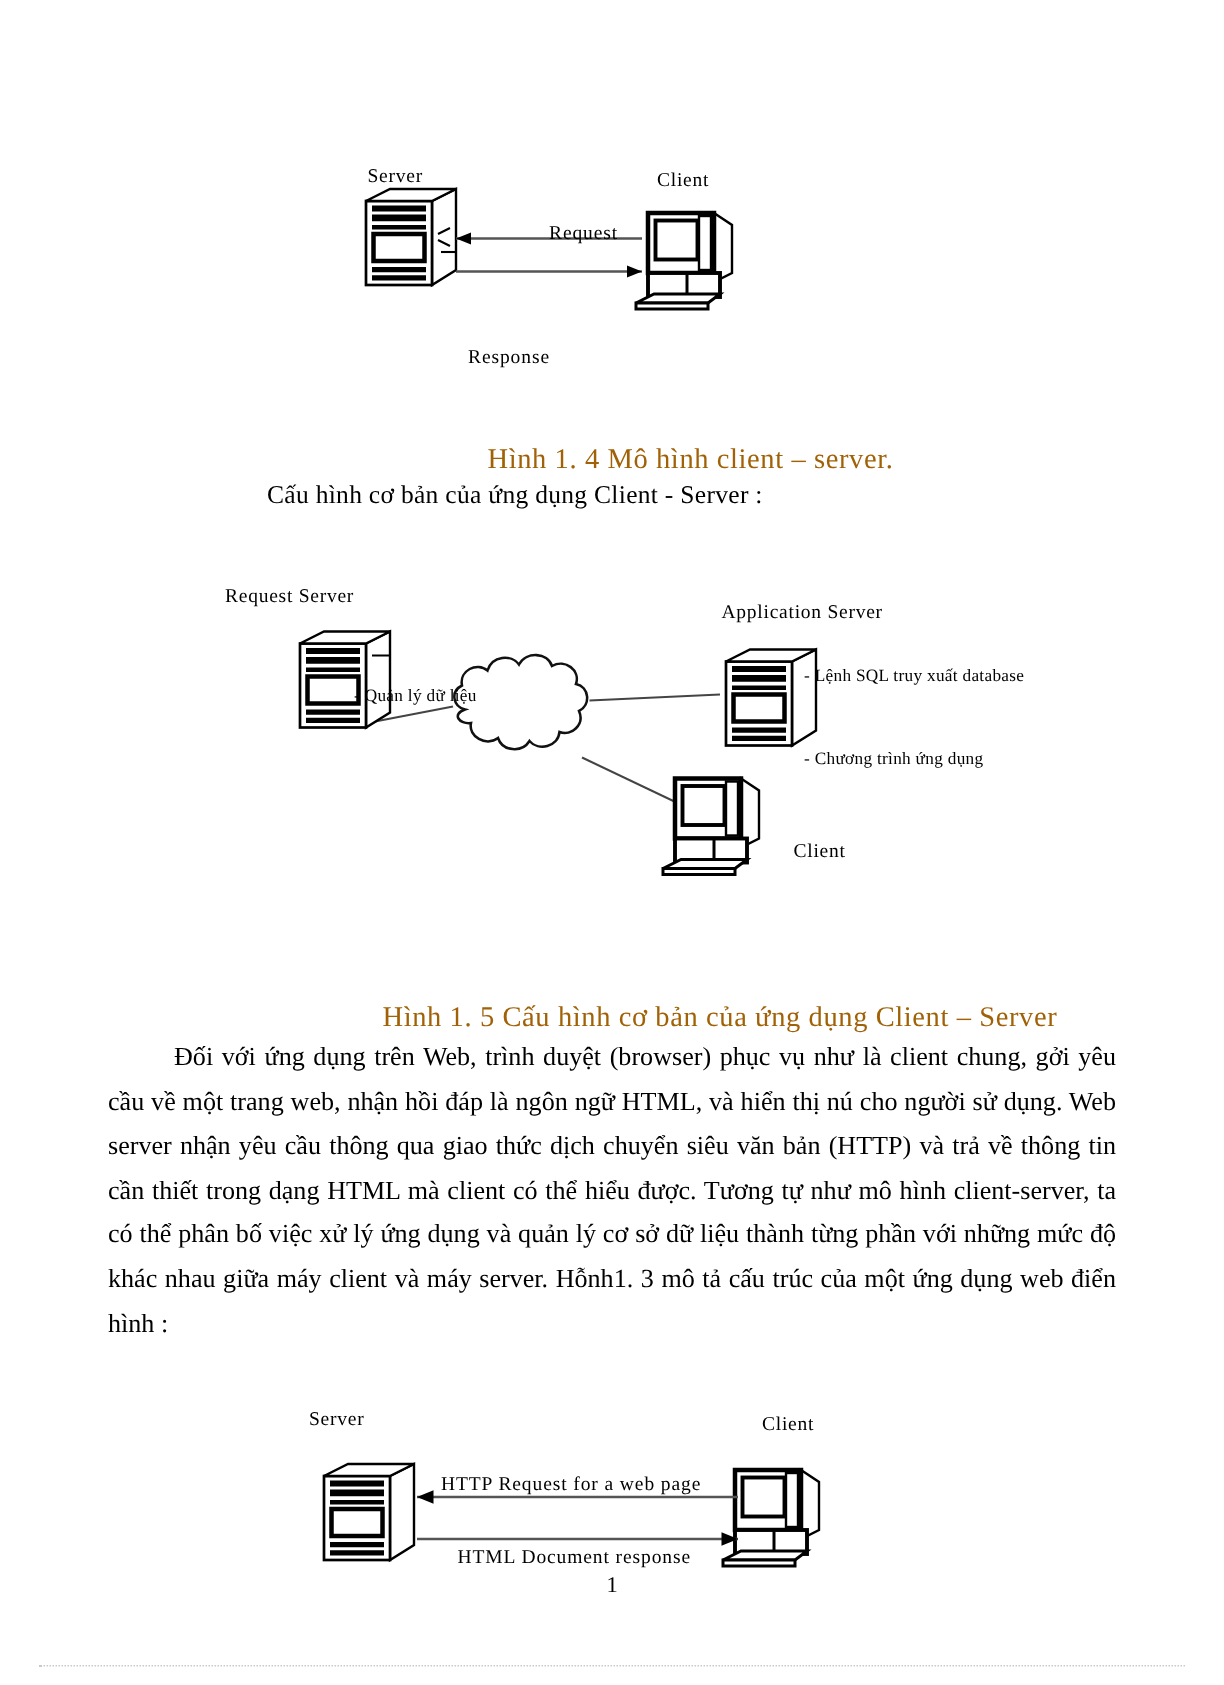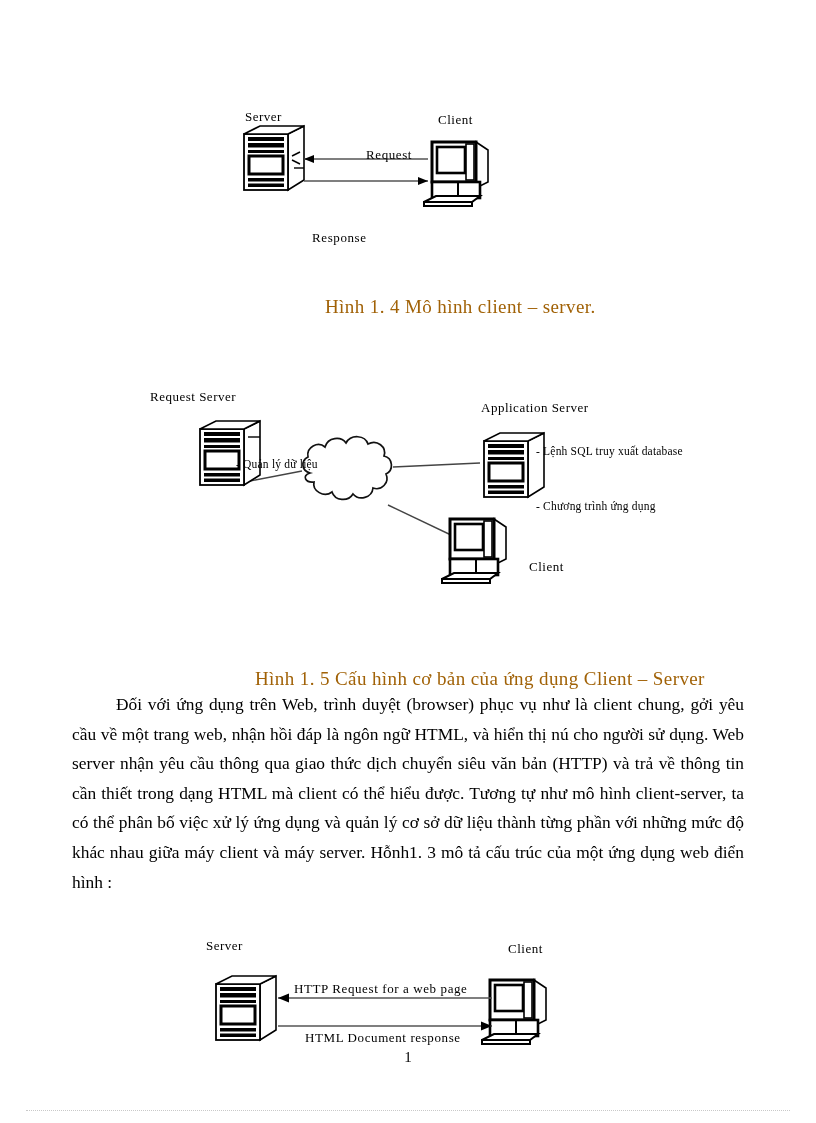--- a/index.html
+++ b/index.html
@@ -154,20 +154,21 @@
     </svg>
   </div>
 
   <div class="node-label" style="left:245px; top:109px;">Server</div>
   <div class="node-label" style="left:438px; top:112px;">Client</div>
   <div class="arrow-label" style="left:329px; top:147px;margin-left:37px;">Request</div>
   <div class="arrow-label" style="left:312px; top:186px;margin-top:44px;">Response</div>
 
   <div class="fig-caption" style="left:325px; top:273px;">Hình  1. 4 Mô hình  client  – server.</div>
 
+  <div class="heading-line">Cấu hình cơ bản của ứng dụng Client  - Server :</div>
 
   <div class="figure" style="left:150px; top:395px; width:420px; height:220px;">
     <svg width="420" height="220" viewBox="0 0 420 220">
 
       <g>
         <line x1="100" y1="86" x2="152" y2="76" stroke="#444" stroke-width="1.4"></line>
         <line x1="243" y1="72" x2="330" y2="68" stroke="#444" stroke-width="1.4"></line>
         <line x1="238" y1="110" x2="322" y2="150" stroke="#444" stroke-width="1.4"></line>
       </g>
 

